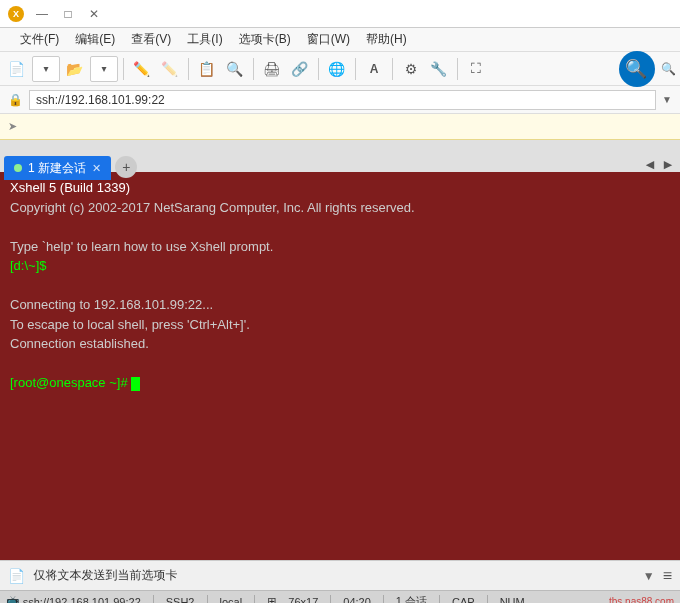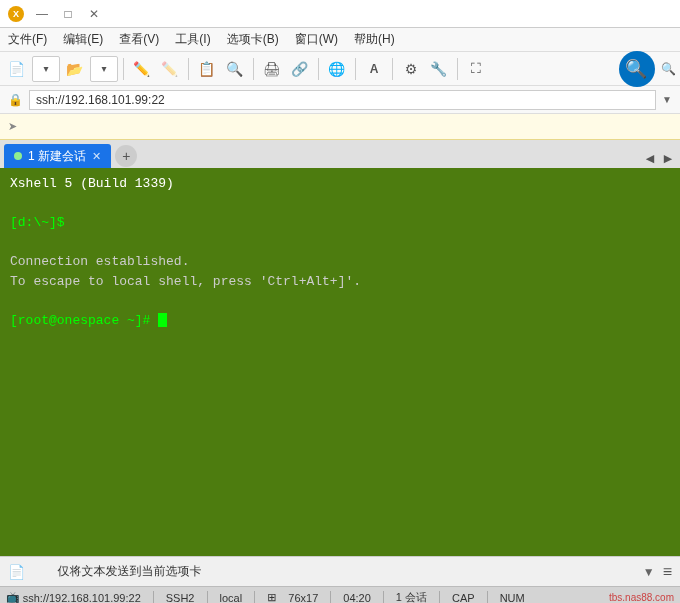--- a/index.html
+++ b/index.html
@@ -34,21 +34,21 @@
       display: flex; align-items: center; justify-content: center;
     }
 
     
     .menu-bar {
       background: #f8f8f8;
       border-bottom: 1px solid #ddd;
       height: 24px;
       display: flex;
       align-items: center;
-      padding: 0 0;
+      padding: 0 12px;
     }
     .menu-item {
       font-size: 12px; color: #333;
       padding: 2px 8px;
       cursor: pointer;
       white-space: nowrap;
     }
 
     
     .toolbar {
@@ -119,22 +119,22 @@
       gap: 6px;
     }
     .info-arrow {
       color: #888; font-size: 11px;
     }
 
     
     .tab-bar {
       background: #e0e0e0;
       height: 28px;
-      display: flex; align-items: flex-end;
-      padding: 0 4px;
+      display: flex; align-items: flex-start;
+      padding: 16px 4px;
       border-bottom: none;
     }
     .tab {
       height: 24px;
       background: #1a73e8;
       color: white;
       display: flex; align-items: center;
       padding: 0 10px;
       font-size: 12px;
       border-radius: 3px 3px 0 0;
@@ -158,24 +158,24 @@
       margin-left: auto; display: flex; gap: 2px; margin-bottom: 2px;
     }
     .tab-nav-btn {
       width: 16px; height: 16px;
       background: transparent; border: none;
       color: #555; font-size: 11px; cursor: pointer;
     }
 
     
     .terminal {
-      background: #4d7c0f;
+      background: #7f1d1d;
       flex: 1;
       padding: 6px 10px;
-      font-family: Liberation Mono, monospace;
+      font-family: Liberation Sans, sans-serif;
       font-size: 13px;
       line-height: 1.5;
       color: #ccc;
       height: 388px;
       overflow: hidden;
     }
     .terminal-content {
       color: #ccc;
     }
     .green { color: #00ff00; }
@@ -191,21 +191,21 @@
 
     
     .bottom-bar {
       background: #f0f0f0;
       border-top: 1px solid #ccc;
       height: 30px;
       display: flex; align-items: center;
       padding: 0 8px; gap: 8px;
     }
     .bottom-icon { font-size: 14px; color: #555; }
-    .bottom-label { font-size: 12px; color: #333; flex: 1; margin-left: 24px; }
+    .bottom-label { font-size: 12px; color: #333; flex: 1; }
     .bottom-dropdown { font-size: 12px; color: #666; cursor: pointer; }
     .bottom-menu-icon { font-size: 16px; color: #555; cursor: pointer; }
 
     
     .status-bar {
       background: #d4d4d4;
       height: 22px;
       display: flex; align-items: center;
       padding: 0 6px;
       gap: 12px;
@@ -298,30 +298,39 @@
     <button class="tab-nav-btn">◀</button>
     <button class="tab-nav-btn">▶</button>
   </div>
 </div>
 
 <div class="terminal">
   <div class="terminal-content">
     <div>
       <span class="white">Xshell 5 (Build 1339)</span>
     </div>
+    <div>
+      <span>Copyright (c) 2002-2017 NetSarang Computer, Inc. All rights reserved.</span>
+    </div>
     <div>&nbsp;</div>
     <div>
+      <span>Type `help' to learn how to use Xshell prompt.</span>
+    </div>
+    <div>
       <span class="green">[d:\~]$</span>
     </div>
     <div>&nbsp;</div>
     <div>
+      <span>Connecting to 192.168.101.99:22...</span>
+    </div>
+    <div>
+      <span>To escape to local shell, press 'Ctrl+Alt+]'.</span>
+    </div>
+    <div>
       <span>Connection established.</span>
-    </div>
-    <div>
-      <span>To escape to local shell, press 'Ctrl+Alt+]'.</span>
     </div>
     <div>&nbsp;</div>
     <div>
       <span class="green">[root@onespace ~]#</span>
       <span class="white"> </span>
       <span class="cursor"></span>
     </div>
   </div>
 </div>
 

